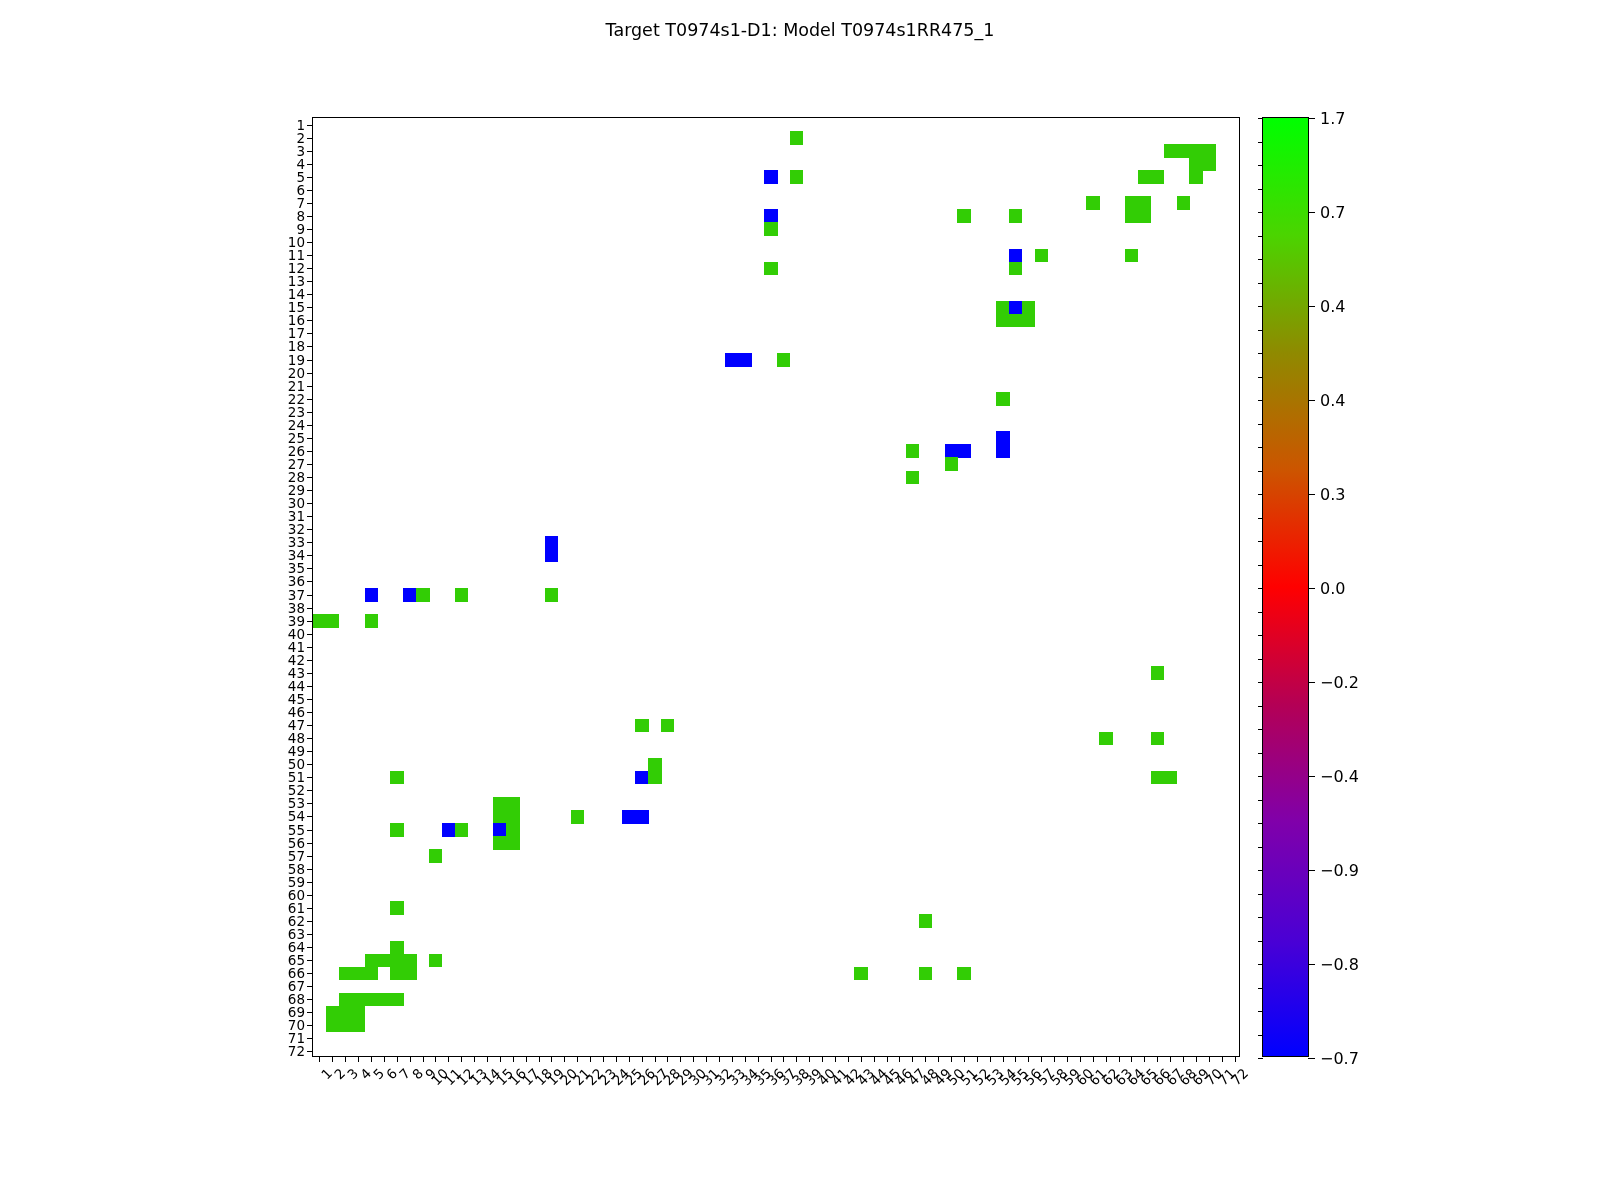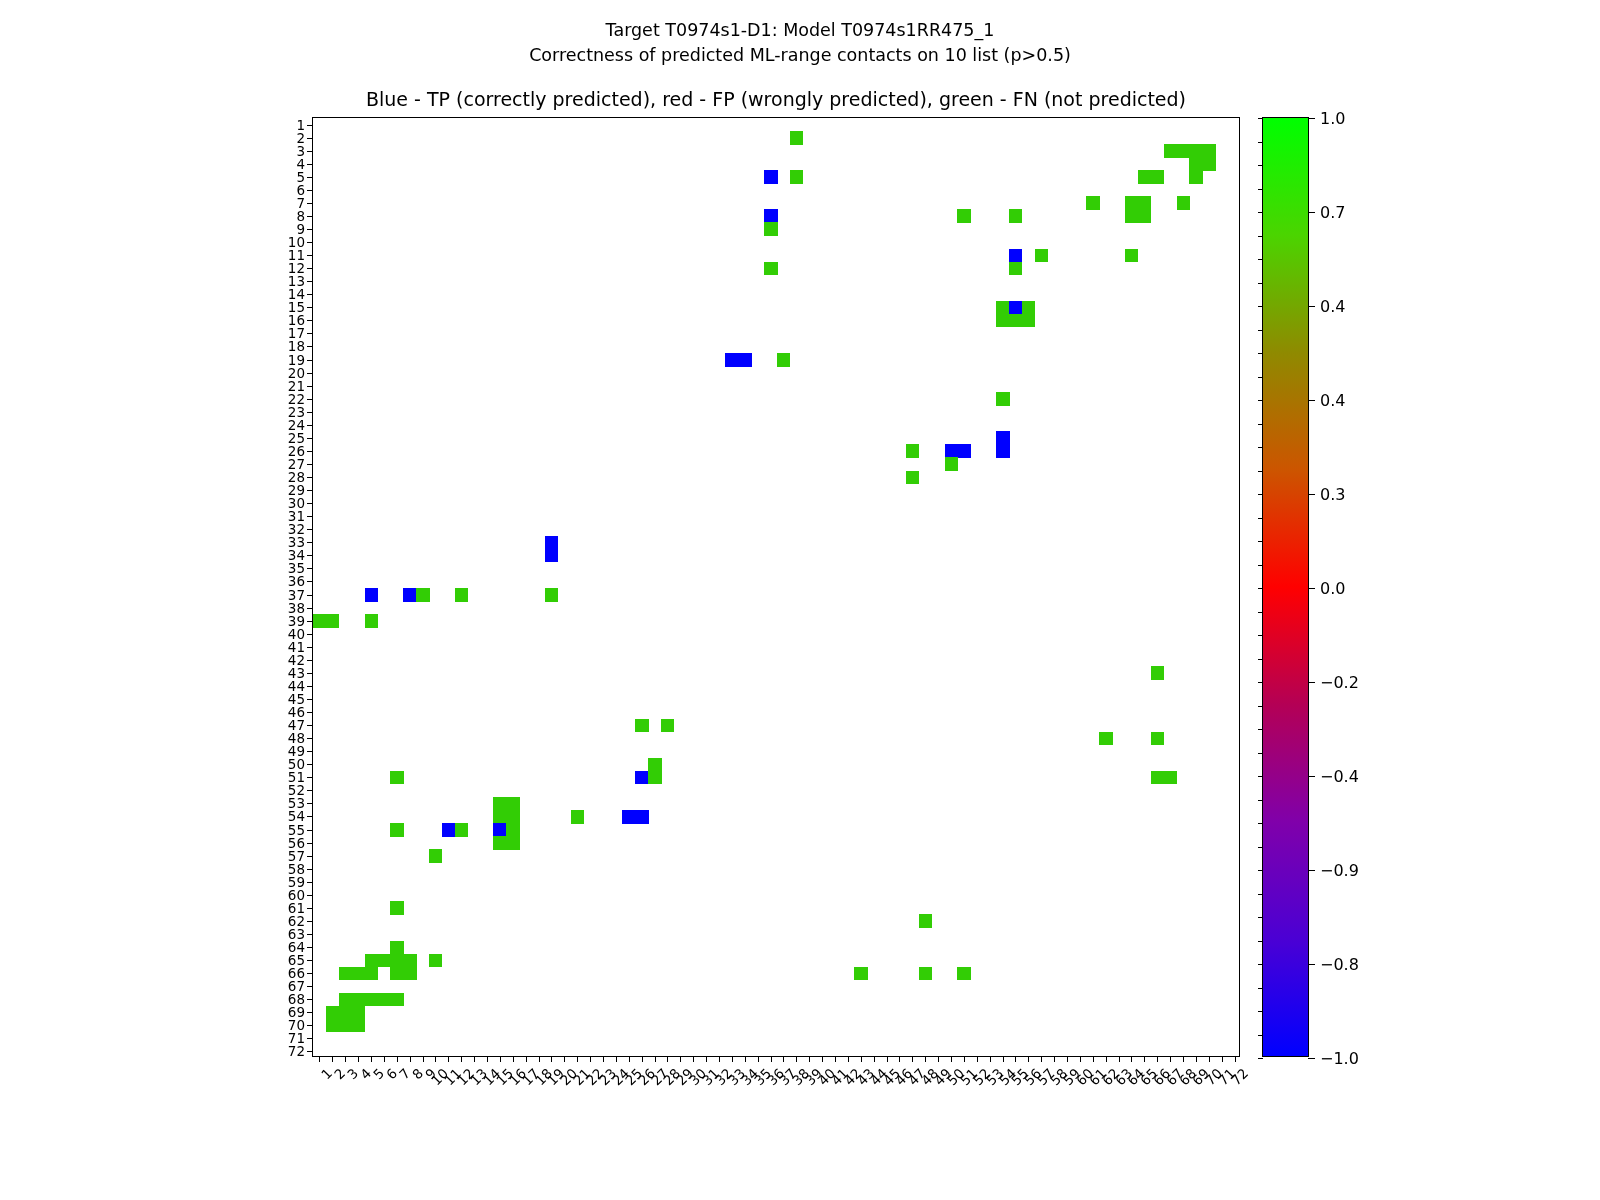--- a/index.html
+++ b/index.html
@@ -69,24 +69,22 @@
   
   .cbltick{position:absolute;right:100%;width:5px;height:0;border-top:1px solid #000;}
 </style>
 </head>
 <body>
 
 <div id="figure">
 
   <div class="suptitle">
     <div>Target T0974s1-D1: Model T0974s1RR475_1</div>
-    <div>Correctness of predicted ML-range contacts on 10 list (p&gt;0.5)</div>
   </div>
 
-  <div class="axtitle">Blue - TP (correctly predicted), red - FP (wrongly predicted), green - FN (not predicted)</div>
 
   <div id="axes">
     <div id="cells">
         <div class="cell" style="left: 476.889px; top: 13.0556px; width: 13.4889px; height: 13.6556px; background: rgb(50, 205, 5);"></div>
         <div class="cell" style="left: 850.667px; top: 26.1111px; width: 13.4889px; height: 13.6556px; background: rgb(50, 205, 5);"></div>
         <div class="cell" style="left: 863.556px; top: 26.1111px; width: 13.4889px; height: 13.6556px; background: rgb(50, 205, 5);"></div>
         <div class="cell" style="left: 876.444px; top: 26.1111px; width: 13.4889px; height: 13.6556px; background: rgb(50, 205, 5);"></div>
         <div class="cell" style="left: 889.333px; top: 26.1111px; width: 13.4889px; height: 13.6556px; background: rgb(50, 205, 5);"></div>
         <div class="cell" style="left: 876.444px; top: 39.1667px; width: 13.4889px; height: 13.6556px; background: rgb(50, 205, 5);"></div>
         <div class="cell" style="left: 889.333px; top: 39.1667px; width: 13.4889px; height: 13.6556px; background: rgb(50, 205, 5);"></div>
@@ -481,41 +479,41 @@
         <div class="xtick" style="left: 908.667px;"></div>
         <div class="xlabel" style="left: 913.667px;">71</div>
         <div class="xtick" style="left: 921.556px;"></div>
         <div class="xlabel" style="left: 926.556px;">72</div>
       </div>
   </div>
 
   <div id="cbar">
     <div id="cbticks">
         <div class="cbtick" style="top: 0px;"></div>
-        <div class="cblabel" style="top: 0px;">1.0</div>
+        <div class="cblabel" style="top: 0px;">1.7</div>
         <div class="cbtick" style="top: 94px;"></div>
         <div class="cblabel" style="top: 94px;">0.7</div>
         <div class="cbtick" style="top: 188px;"></div>
         <div class="cblabel" style="top: 188px;">0.4</div>
         <div class="cbtick" style="top: 282px;"></div>
         <div class="cblabel" style="top: 282px;">0.4</div>
         <div class="cbtick" style="top: 376px;"></div>
         <div class="cblabel" style="top: 376px;">0.3</div>
         <div class="cbtick" style="top: 470px;"></div>
         <div class="cblabel" style="top: 470px;">0.0</div>
         <div class="cbtick" style="top: 564px;"></div>
         <div class="cblabel" style="top: 564px;">−0.2</div>
         <div class="cbtick" style="top: 658px;"></div>
         <div class="cblabel" style="top: 658px;">−0.4</div>
         <div class="cbtick" style="top: 752px;"></div>
         <div class="cblabel" style="top: 752px;">−0.9</div>
         <div class="cbtick" style="top: 846px;"></div>
         <div class="cblabel" style="top: 846px;">−0.8</div>
         <div class="cbtick" style="top: 940px;"></div>
-        <div class="cblabel" style="top: 940px;">−1.0</div>
+        <div class="cblabel" style="top: 940px;">−0.7</div>
         <div class="cbltick" style="top: 0px;"></div>
         <div class="cbltick" style="top: 23.5px;"></div>
         <div class="cbltick" style="top: 47px;"></div>
         <div class="cbltick" style="top: 70.5px;"></div>
         <div class="cbltick" style="top: 94px;"></div>
         <div class="cbltick" style="top: 117.5px;"></div>
         <div class="cbltick" style="top: 141px;"></div>
         <div class="cbltick" style="top: 164.5px;"></div>
         <div class="cbltick" style="top: 188px;"></div>
         <div class="cbltick" style="top: 211.5px;"></div>

